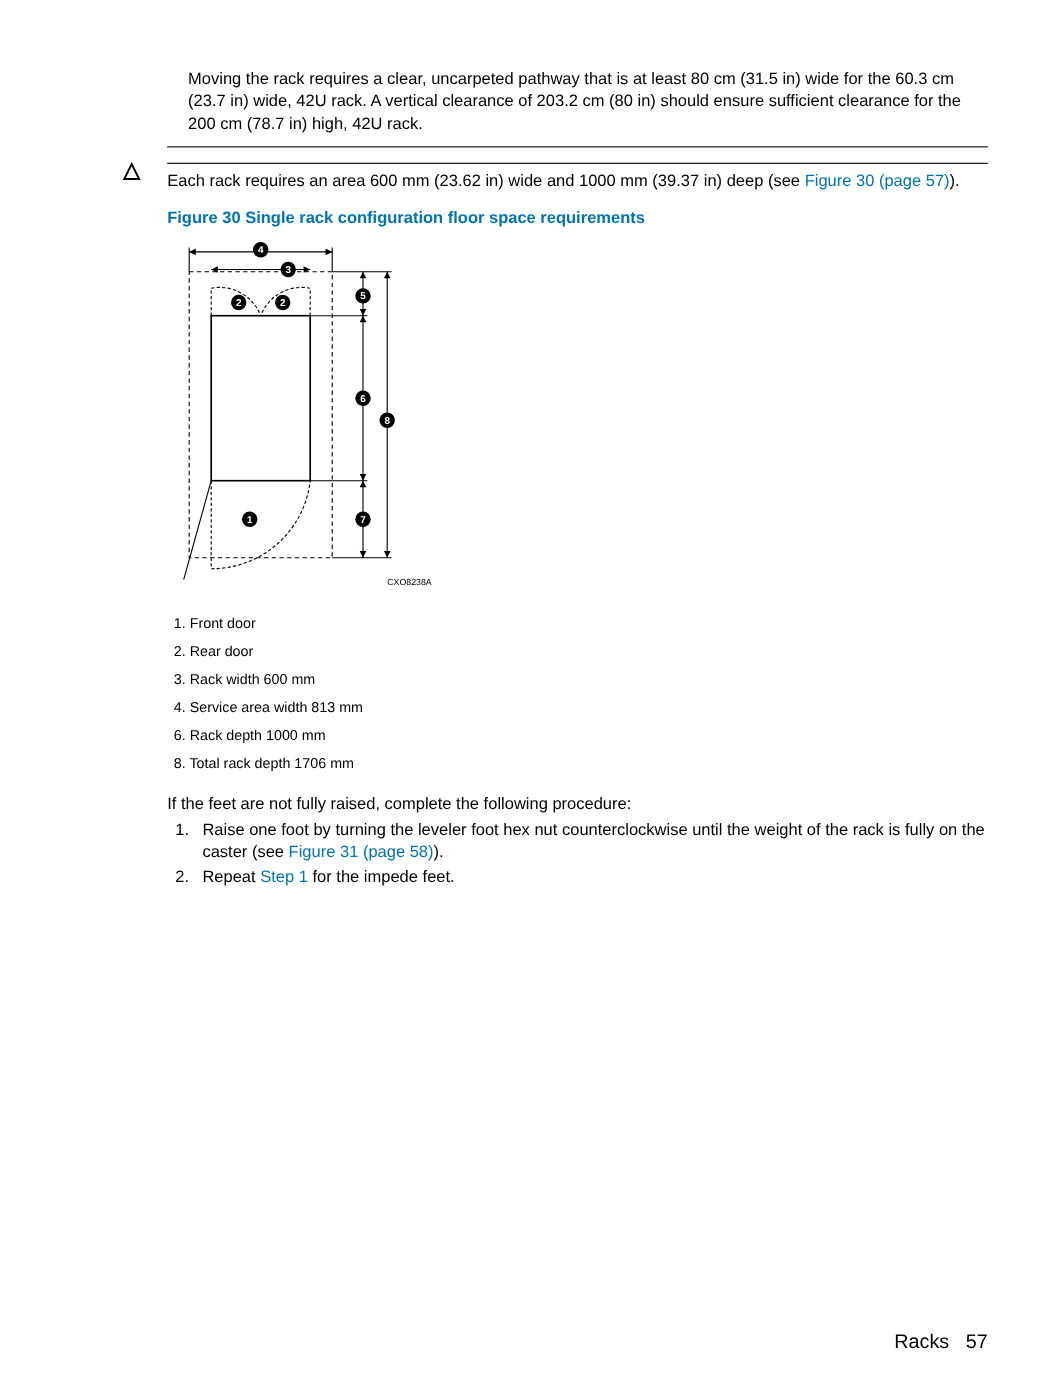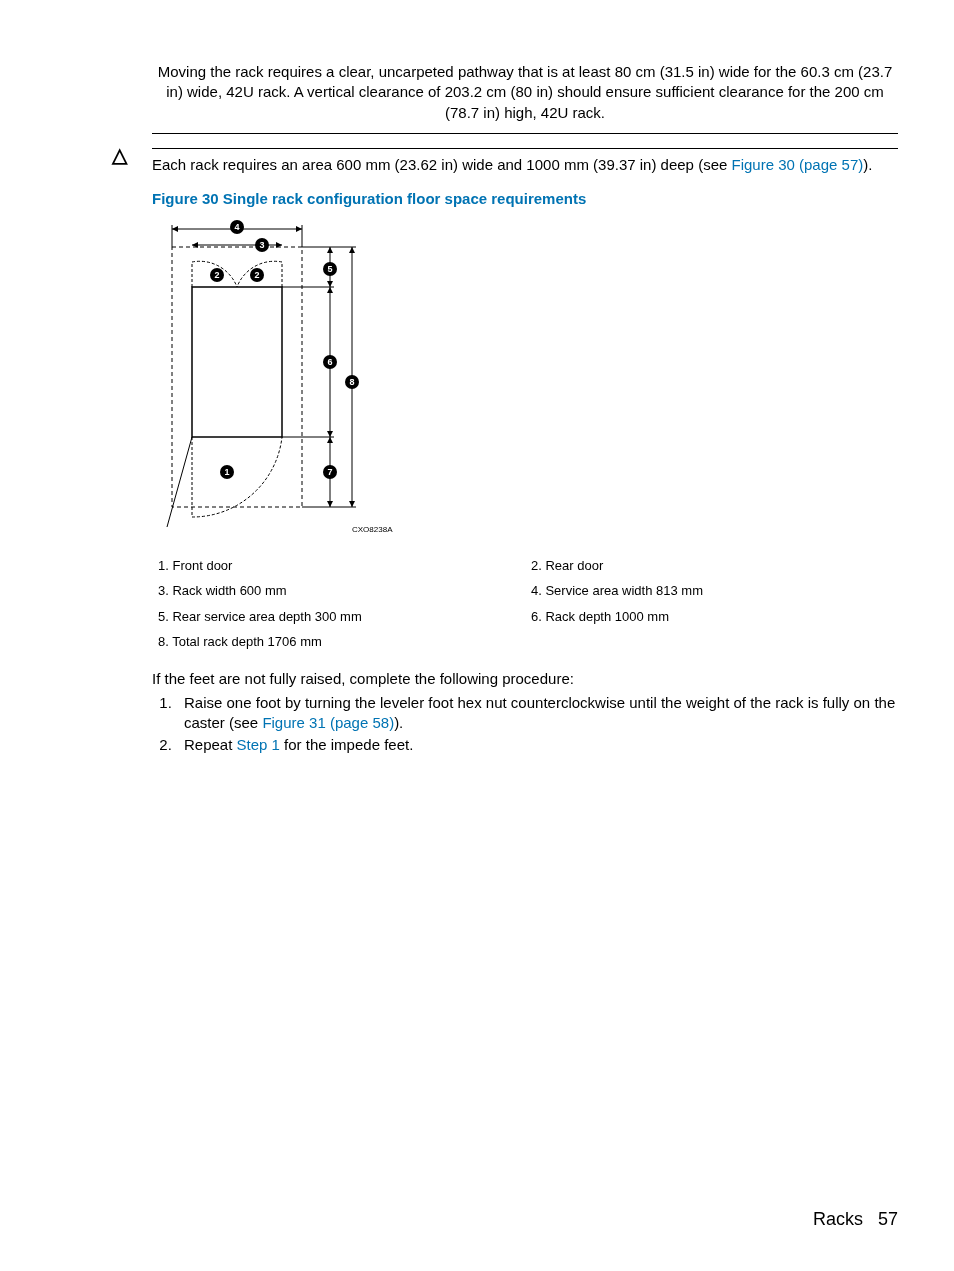--- a/index.html
+++ b/index.html
@@ -9,21 +9,21 @@
       height: 1271px;
       background: #fff;
       color: #000;
       position: relative;
       font-size: 15px;
       line-height: 1.35;
     }
     .content {
       padding: 62px 56px 0 112px;
     }
-    .para { margin-left: 40px; margin-bottom: 8px; text-align: center; }
+    .para { margin-left: 59px; margin-bottom: 8px; }
     .caution-block {
       border-top: 1px solid #000;
       margin-top: 10px;
       margin-left: 40px;
       padding-top: 6px;
       position: relative;
     }
     .caution-icon {
       position: absolute;
       left: -40px;
@@ -51,21 +51,21 @@
       margin-bottom: 8px;
     }
     .figure {
       margin-left: 40px;
       margin-bottom: 10px;
     }
     .legend {
       margin-left: 40px;
       margin-top: 14px;
       display: grid;
-      grid-template-columns: 1fr 1fr;
+      grid-template-columns: 1fr;
       font-size: 13px;
       row-gap: 8px;
       margin-bottom: 18px;
     }
     .legend div { padding-left: 6px; }
     .proc { margin-left: 40px; }
     ol { margin-left: 64px; margin-top: 4px; }
     ol li { padding-left: 8px; margin-bottom: 2px; }
     .footer {
       position: absolute;
@@ -158,21 +158,20 @@
       </g>
       <text x="200" y="315" font-size="8" fill="#000">CXO8238A</text>
     </svg>
   </div>
 
   <div class="legend">
     <div>1. Front door</div>
     <div>2. Rear door</div>
     <div>3. Rack width 600 mm</div>
     <div>4. Service area width 813 mm</div>
-    <div>5. Rear service area depth 300 mm</div>
     <div>6. Rack depth 1000 mm</div>
     <div>8. Total rack depth 1706 mm</div>
   </div>
 
   <p class="proc">If the feet are not fully raised, complete the following procedure:</p>
   <ol>
     <li>
       <span>Raise one foot by turning the leveler foot hex nut counterclockwise until the weight of the rack is fully on the caster (see </span><span class="link">Figure 31 (page 58)</span><span>).</span>
     </li>
     <li>

